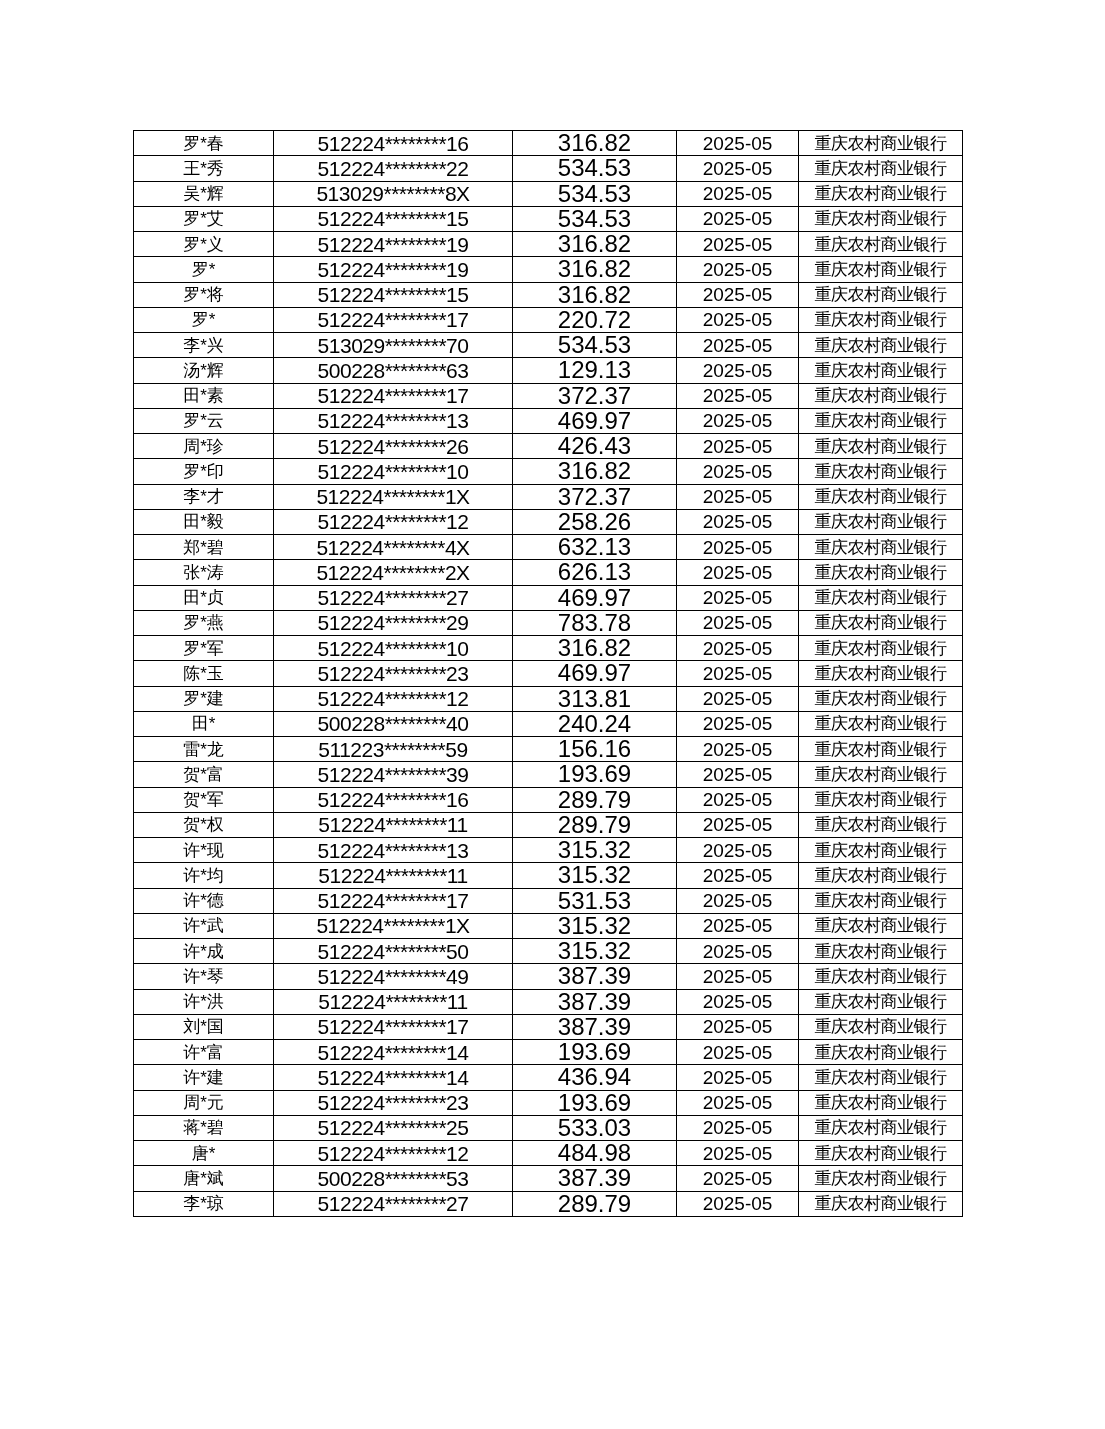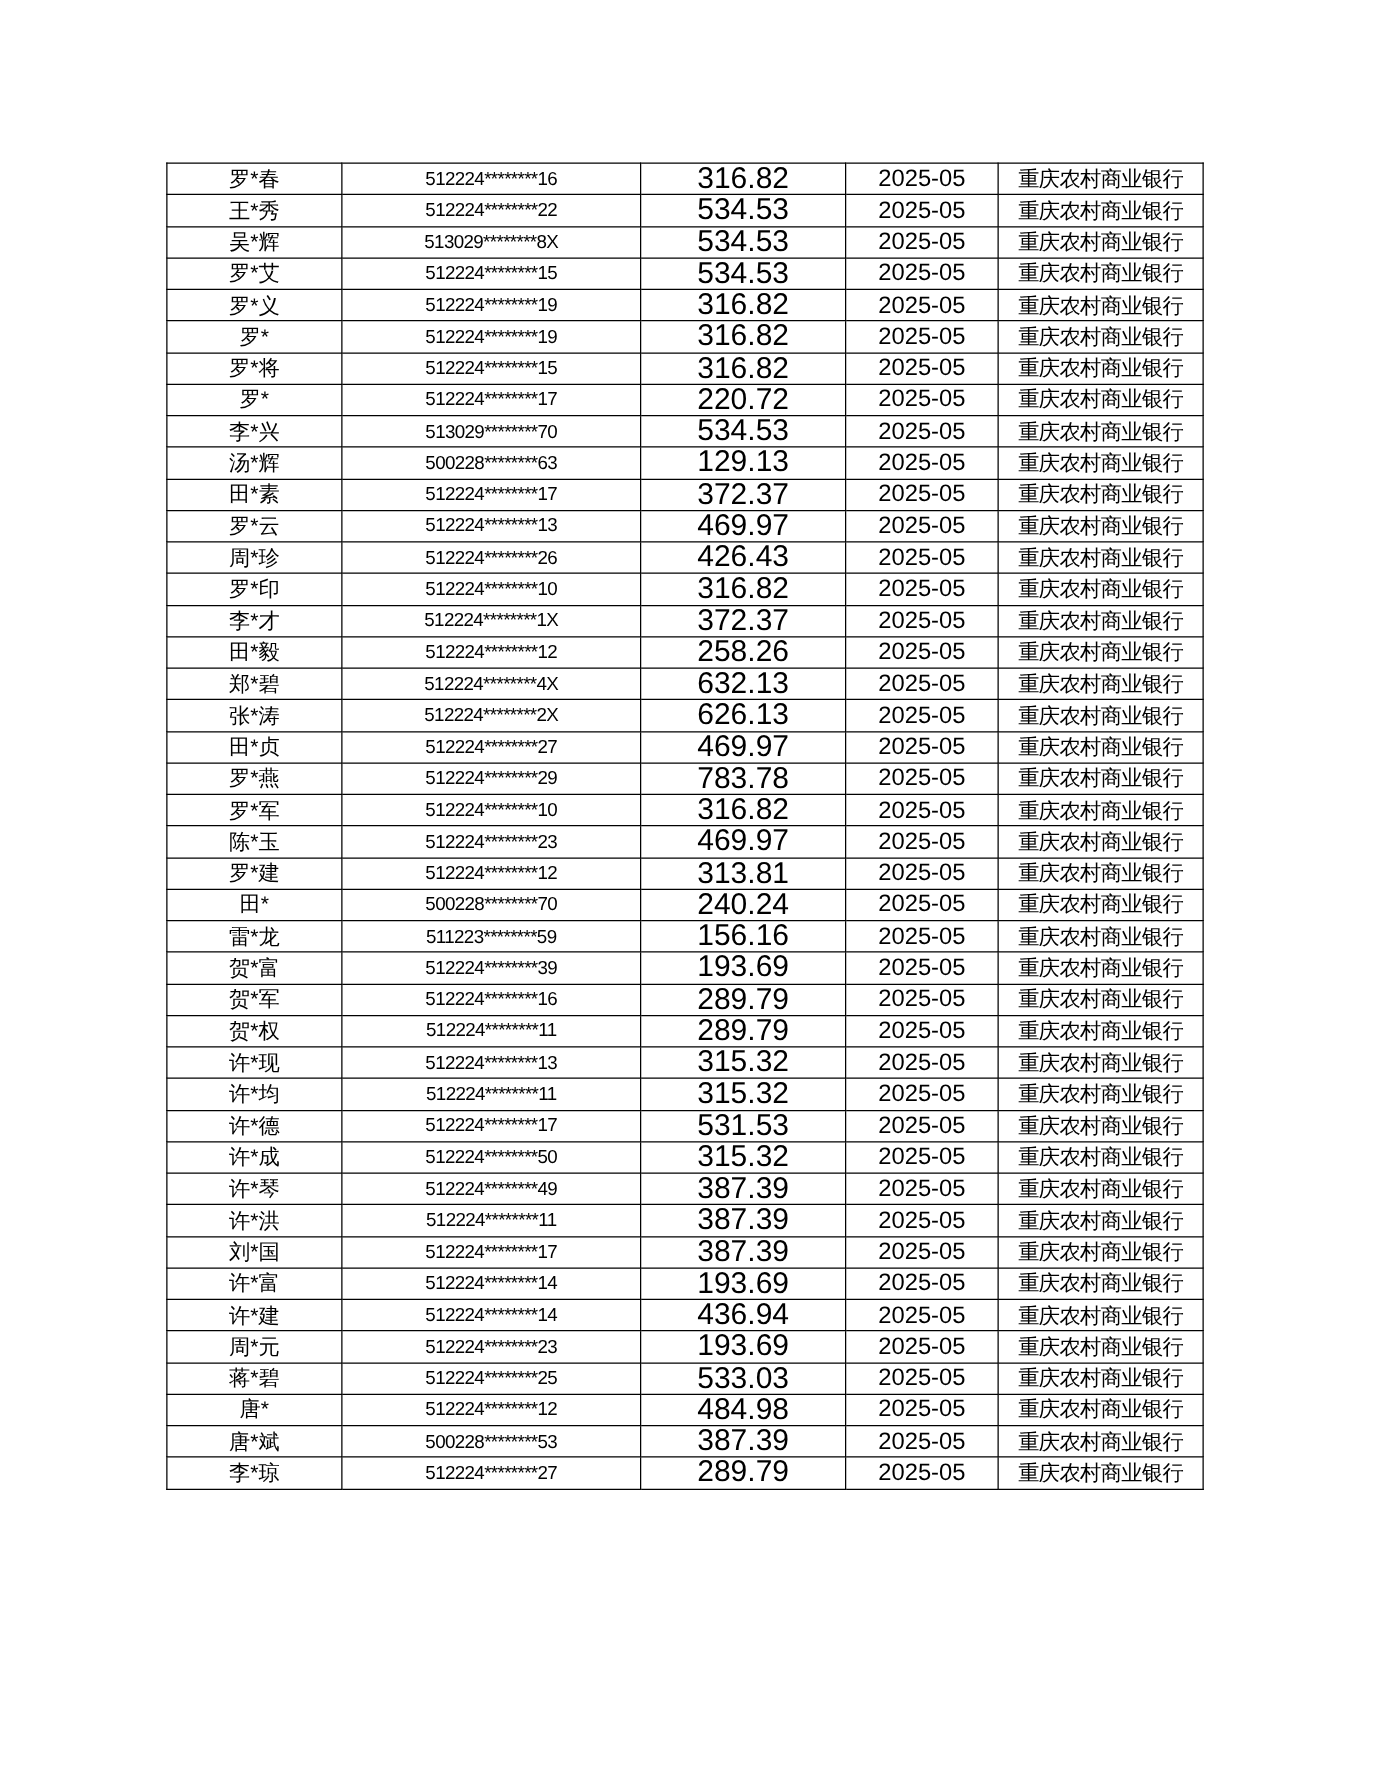--- a/index.html
+++ b/index.html
@@ -29,21 +29,21 @@
     border: 1px solid #000000;
     height: 25.25px;
     padding: 0 2px;
     text-align: center;
     vertical-align: middle;
     white-space: nowrap;
     overflow: hidden;
     line-height: 1;
   }
   td.col-name  { font-size: 17px; }
-  td.col-id    { font-size: 15px; letter-spacing: -0.5px; }
+  td.col-id    { font-size: 21px; letter-spacing: -0.5px; }
   td.col-amt   { font-size: 24px; }
   td.col-month { font-size: 19px; margin-top: 24px; }
   td.col-bank  { font-size: 17px; letter-spacing: -0.5px; }
 </style>
 </head>
 <body>
 
 <div class="page">
   <table class="payment-table">
     <colgroup>
@@ -210,21 +210,21 @@
         </tr>
         <tr>
           <td class="col-name">罗*建</td>
           <td class="col-id">512224********12</td>
           <td class="col-amt">313.81</td>
           <td class="col-month">2025-05</td>
           <td class="col-bank">重庆农村商业银行</td>
         </tr>
         <tr>
           <td class="col-name">田*</td>
-          <td class="col-id">500228********70</td>
+          <td class="col-id">500228********40</td>
           <td class="col-amt">240.24</td>
           <td class="col-month">2025-05</td>
           <td class="col-bank">重庆农村商业银行</td>
         </tr>
         <tr>
           <td class="col-name">雷*龙</td>
           <td class="col-id">511223********59</td>
           <td class="col-amt">156.16</td>
           <td class="col-month">2025-05</td>
           <td class="col-bank">重庆农村商业银行</td>
@@ -261,20 +261,27 @@
           <td class="col-name">许*均</td>
           <td class="col-id">512224********11</td>
           <td class="col-amt">315.32</td>
           <td class="col-month">2025-05</td>
           <td class="col-bank">重庆农村商业银行</td>
         </tr>
         <tr>
           <td class="col-name">许*德</td>
           <td class="col-id">512224********17</td>
           <td class="col-amt">531.53</td>
+          <td class="col-month">2025-05</td>
+          <td class="col-bank">重庆农村商业银行</td>
+        </tr>
+        <tr>
+          <td class="col-name">许*武</td>
+          <td class="col-id">512224********1X</td>
+          <td class="col-amt">315.32</td>
           <td class="col-month">2025-05</td>
           <td class="col-bank">重庆农村商业银行</td>
         </tr>
         <tr>
           <td class="col-name">许*成</td>
           <td class="col-id">512224********50</td>
           <td class="col-amt">315.32</td>
           <td class="col-month">2025-05</td>
           <td class="col-bank">重庆农村商业银行</td>
         </tr>

